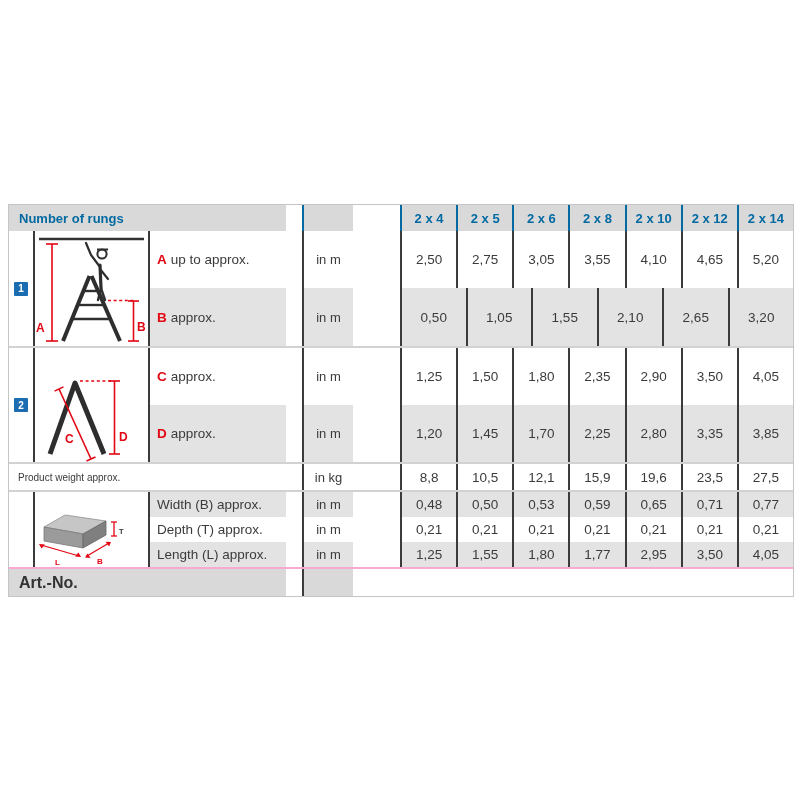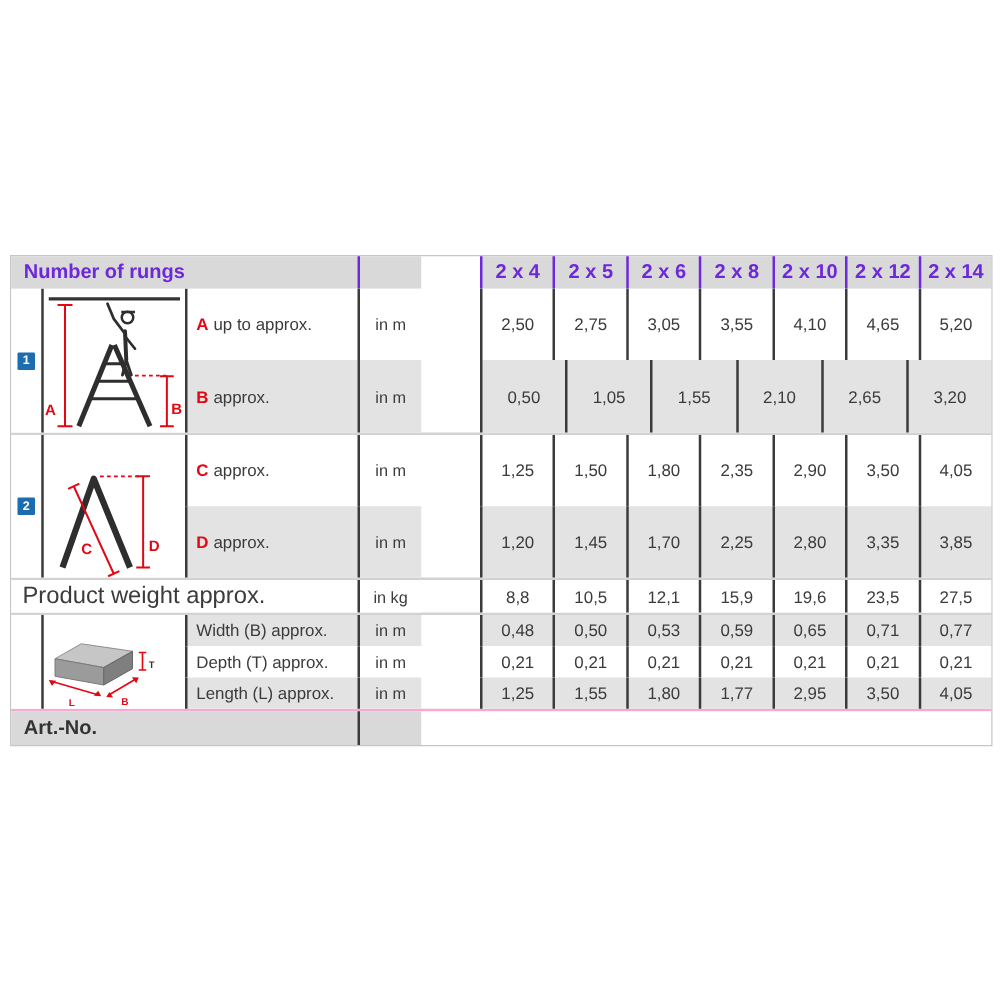--- a/index.html
+++ b/index.html
@@ -25,28 +25,28 @@
   .stack{flex:1;display:flex;flex-direction:column;min-width:0;}
   .subrow{display:flex;width:100%;}
   .cell{box-sizing:border-box;display:flex;align-items:center;}
   .w{background:#fff;border-color:var(--line);}
   .g{background:var(--row-gray);border-color:#fff;}
   .hg{background:var(--header-gray);border-color:#fff;}
   .bl{border-left:2px solid;}
   .badge-col{width:24px;justify-content:center;}
   .illus-col{width:115px;justify-content:center;}
   .label-col{width:138px;padding-left:7px;font-size:13.5px;}
-  .unit-col{width:51px;justify-content:center;font-size:13px;}
+  .unit-col{width:51px;justify-content:center;font-size:13px;margin-left:16px;}
   .span-left{width:277px;padding-left:10px;}
   .values{flex:1;display:flex;min-width:0;margin-left:47px;}
   .vc{flex:1;box-sizing:border-box;display:flex;align-items:center;justify-content:center;
       border-left:2px solid;font-size:13.5px;}
   .bold{font-weight:bold;color:#333;}
   .header-row{height:26px;}
-  .header-row .cell,.header-row .vc{font-weight:bold;color:#6d28d9;font-size:16px;}
+  .header-row .cell,.header-row .vc{font-weight:bold;color:#0369a1;font-size:13px;}
   .h57{height:57px;}
   .h58{height:58px;}
   .h25{height:25px;}
   .weight-row{height:26px;}
   .art-row{height:27px;}
   .rule{border-top:2px solid var(--line);}
   .rule-white{border-top:2px solid #f9a8d4;}
   .dim{color:var(--red);font-weight:bold;margin-right:4px;}
   .badge{
     width:14px;height:14px;background:var(--badge-blue);color:#fff;
@@ -189,21 +189,21 @@
             <div class="vc g">2,25</div>
             <div class="vc g">2,80</div>
             <div class="vc g">3,35</div>
             <div class="vc g">3,85</div>
           </div>
       </div>
     </div>
   </div>
 
   <div class="row weight-row rule">
-    <div class="cell w span-left" style="padding-left:9px;font-size:19px;">Product weight approx.</div>
+    <div class="cell w span-left" style="padding-left:9px;font-size:10px;">Product weight approx.</div>
     <div class="cell w unit-col bl">in kg</div>
     <div class="values">
         <div class="vc w">8,8</div>
         <div class="vc w">10,5</div>
         <div class="vc w">12,1</div>
         <div class="vc w">15,9</div>
         <div class="vc w">19,6</div>
         <div class="vc w">23,5</div>
         <div class="vc w">27,5</div>
       </div>

